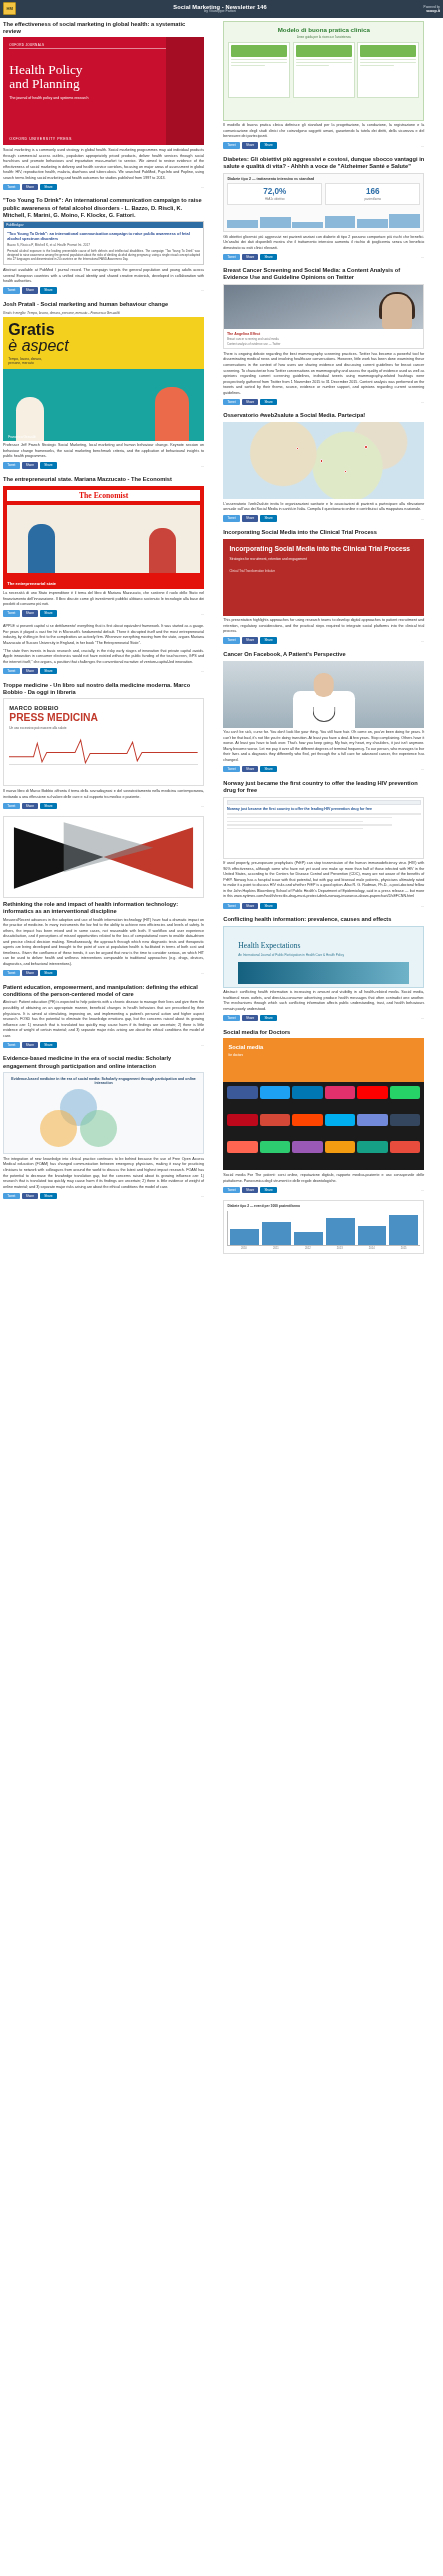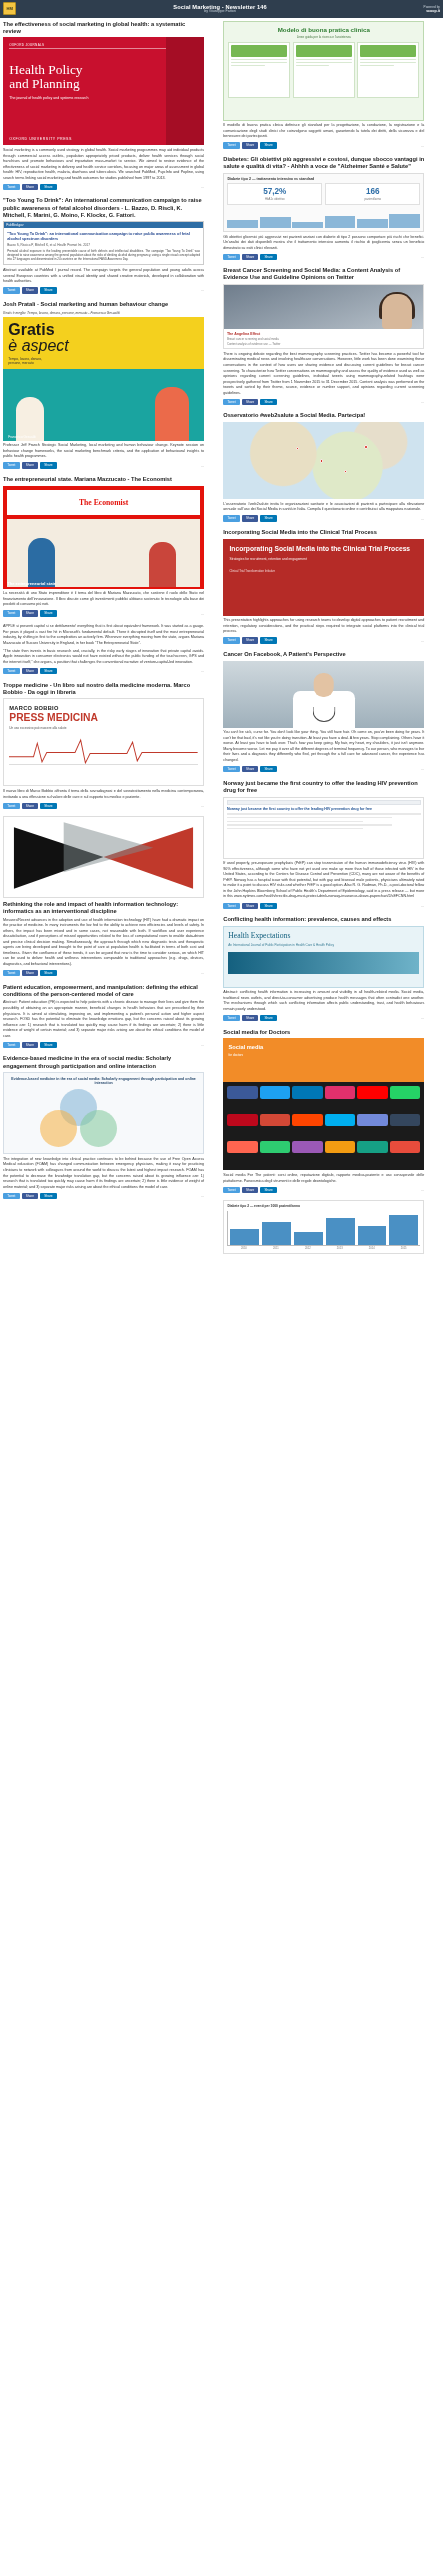--- a/index.html
+++ b/index.html
@@ -136,21 +136,21 @@
   .gratis .g-t { font-size:16px; font-weight:bold; color:#1b1b1b; line-height:1.0;}
   .gratis .g-t i { font-style:italic; font-weight:normal;}
   .gratis .g-s { font-size:3.3px; color:#333; margin-top:3.1px; line-height:1.4;}
   .gratis .g-ill { position:absolute; left:0; right:0; bottom:0; height:72px; background:#1aa4a0;}
   .gratis .g-ill:before{content:""; position:absolute; left:13.4px; bottom:0; width:28px; height:44px; background:#f7efe2; border-radius:13.4px 13.4px 0 0;}
   .gratis .g-ill:after{content:""; position:absolute; right:15.5px; bottom:0; width:34px; height:54px; background:#eb6a4a; border-radius:15.5px 15.5px 0 0;}
   .gratis .g-a { position:absolute; left:5.2px; bottom:2.1px; font-size:3.1px; color:#fff;}
 
   
   .econ { height: 103px; background:#e3120b; position:relative; padding:4.1px;}
-  .econ .mast { background:#fff; color:#e3120b; font-family:"Liberation Serif", serif; font-size:7.7px; text-align:center; padding:8px 0; font-weight:bold;}
+  .econ .mast { background:#fff; color:#e3120b; font-family:"Liberation Serif", serif; font-size:7.7px; text-align:center; padding:1px 0; font-weight:bold;}
   .econ .pic { margin-top:4.1px; height:68px; background:#f3ece0; position:relative; overflow:hidden;}
   .econ .pic .h1 { position:absolute; left:20.6px; bottom:0; width:27px; height:49px; background:#2b6ca3; border-radius:12.4px 12.4px 0 0;}
   .econ .pic .h2 { position:absolute; right:24px; bottom:0; width:27px; height:45px; background:#c9453b; border-radius:12.4px 12.4px 0 0;}
   .econ .cap { position:absolute; left:4.1px; bottom:3.1px; color:#fff; font-size:4.1px; font-weight:bold;}
 
   
   .troppa { height:88px; background:#ffffff; border:0.5px solid #ddd; padding:5.2px;}
   .troppa .tb-a { font-size:5.7px; font-weight:bold; color:#222; letter-spacing:0.3px;}
   .troppa .tb-t { font-size:10.3px; font-weight:bold; color:#c0392b; line-height:1; margin-top:2.1px;}
   .troppa .tb-s { font-size:3.1px; color:#555; margin-top:2.6px;}
@@ -178,21 +178,21 @@
 
   
   .webshot { height:62px; background:#fff; border:0.5px solid #ddd; padding:2.6px;}
   .webshot .ws-bar { height:4.6px; background:#eef1f4; border:0.5px solid #dfe3e8; margin-bottom:2.6px;}
   .webshot .ws-t { font-size:3.6px; font-weight:bold; color:#1d4f91;}
   .webshot .ws-l { height:1.5px; background:#e8e8e8; margin-top:2.1px;}
   .webshot .ws-l.s { width:70%; }
   .webshot .ws-l.m { width:85%; }
 
   
-  .hexp { height:62px; background:#e8f3f7; border:0.5px solid #bcd9e4; padding:4px;}
+  .hexp { height:62px; background:#e8f3f7; border:0.5px solid #bcd9e4; padding:14px;}
   .hexp .he-t { font-size:7.7px; color:#14607f; font-family:"Liberation Serif", serif;}
   .hexp .he-s { font-size:3.1px; color:#3b7e96; margin-top:3.1px;}
   .hexp .he-band { margin-top:5.2px; height:21.6px; background:linear-gradient(90deg,#14607f,#6fb3c9);}
 
   
   .smgrid { height:88px; background:#1b1b1b; padding:4.1px; display:grid; grid-template-columns: repeat(6,1fr); gap:2.1px;}
   .smgrid span { border-radius:2.1px; display:block; height:12.4px;}
 
   
   .orangeposter { height:44px; background:#f28c28; color:#fff; padding:5.2px; }
@@ -448,21 +448,21 @@
       </div>
     </div>
 
     <div class="art">
       <h2>Diabetes: Gli obiettivi più aggressivi e costosi, dunque sbocco vantaggi in salute e qualità di vita? - Ahhhh a voce de "Alzheimer Santé e Salute"</h2>
       <div class="imgwrap noborder">
         <div class="statcard">
           <div class="sc-h">Diabete tipo 2 — trattamento intensivo vs standard</div>
           <div class="sc-row">
             <div class="sc-box">
-              <div class="sc-n">57,2%</div>
+              <div class="sc-n">72,0%</div>
               <div class="sc-l">HbA1c obiettivo</div>
             </div>
             <div class="sc-box">
               <div class="sc-n">166</div>
               <div class="sc-l">pazienti/anno</div>
             </div>
           </div>
           <div class="bars">
             <i style="height:38%"></i>
             <i style="height:54%"></i>

